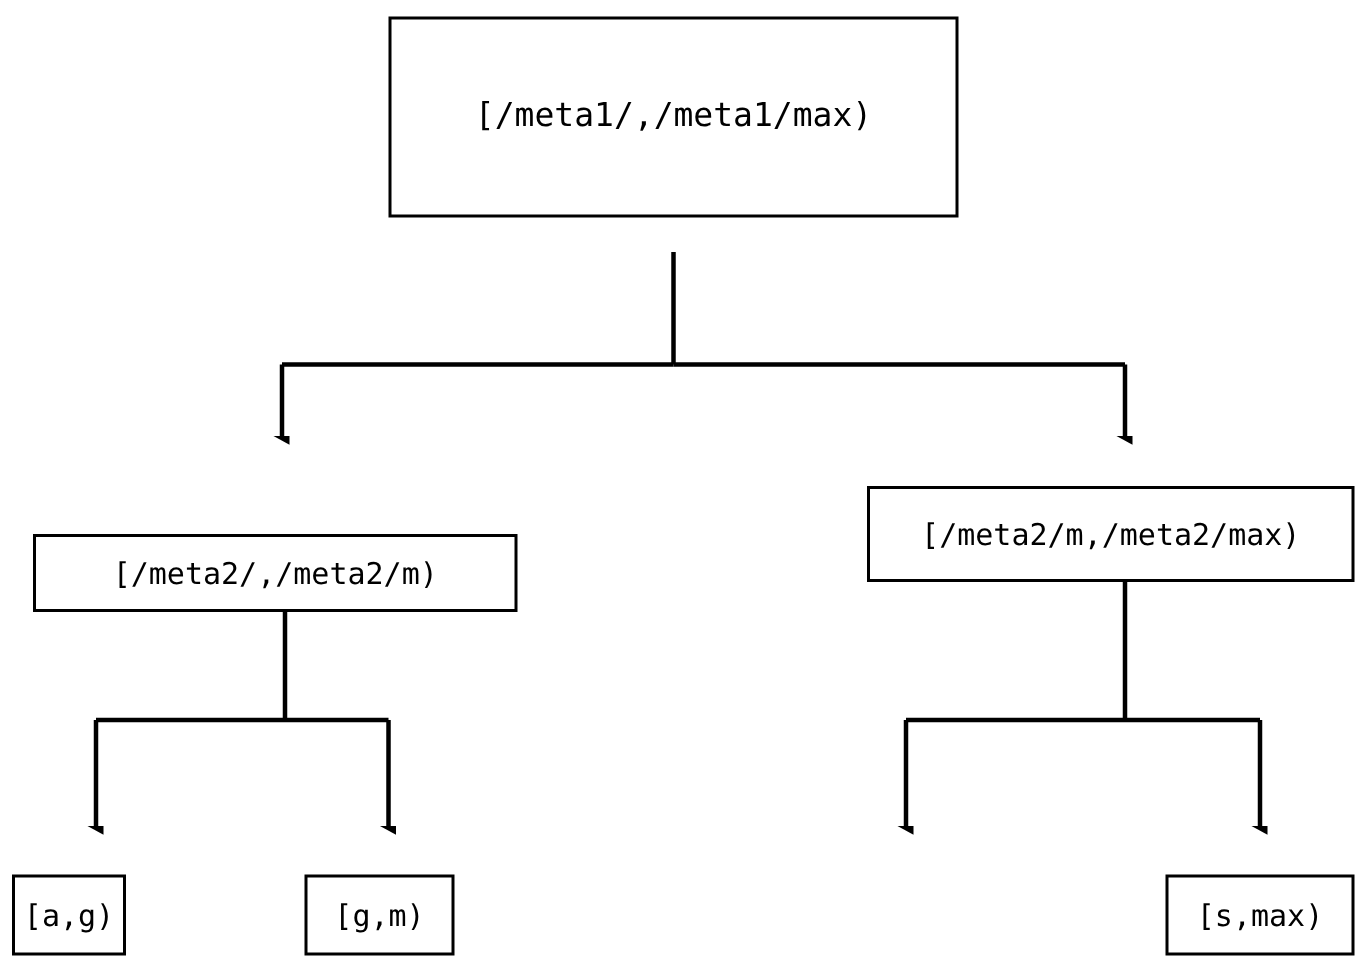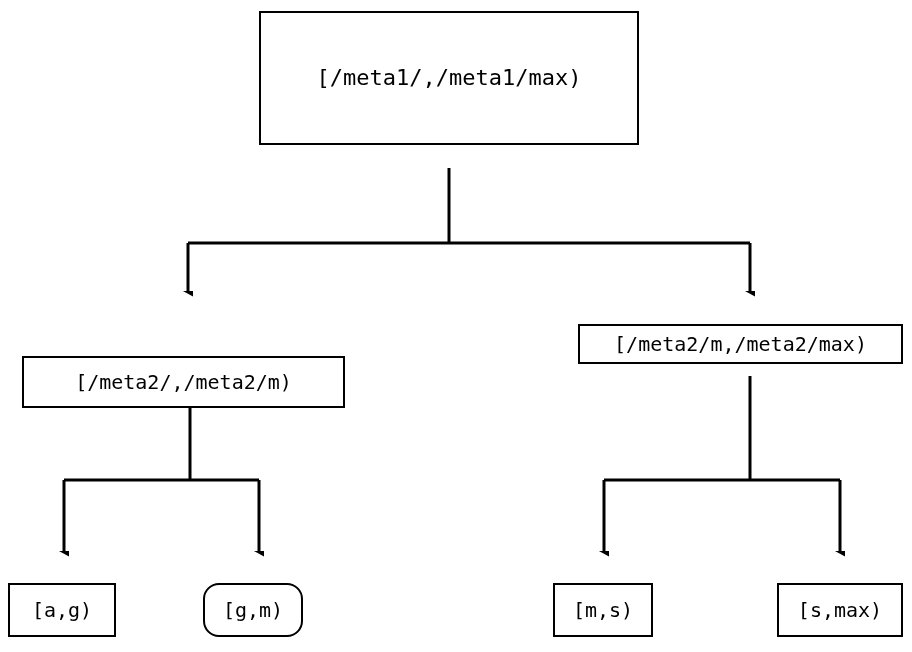--- a/index.html
+++ b/index.html
@@ -55,32 +55,32 @@
     left: 22px;
     top: 324px;
     width: 323px;
     height: 52px;
     margin-top: 32px;
   }
   #node-meta2-high {
     left: 578px;
     top: 324px;
     width: 325px;
-    height: 40px;
+    height: 64px;
   }
   #node-meta2-low .node-label,
   #node-meta2-high .node-label { font-size: 20px; }
 
   
   .leaf {
     top: 583px;
     height: 54px;
   }
-  #node-leaf-ag   { left: 8px;   width: 108px; }
-  #node-leaf-gm   { left: 203px; width: 100px; border-radius: 16px; }
+  #node-leaf-ag   { left: 8px;   width: 76px; }
+  #node-leaf-gm   { left: 203px; width: 100px; }
   #node-leaf-ms   { left: 553px; width: 100px; }
   #node-leaf-smax { left: 777px; width: 126px; }
   .leaf .node-label { font-size: 20px; }
 </style>
 </head>
 <body>
 
 <div id="canvas">
 
   <svg id="edge-layer" viewBox="0 0 912 652" width="912" height="652" xmlns="http://www.w3.org/2000/svg">
@@ -134,21 +134,18 @@
   </div>
 
   <div class="node leaf" id="node-leaf-ag">
     <span class="node-label">[a,g)</span>
   </div>
 
   <div class="node leaf" id="node-leaf-gm">
     <span class="node-label">[g,m)</span>
   </div>
 
-  <div class="node leaf" id="node-leaf-ms">
-    <span class="node-label">[m,s)</span>
-  </div>
 
   <div class="node leaf" id="node-leaf-smax">
     <span class="node-label">[s,max)</span>
   </div>
 
 </div>
 
 </body></html>

